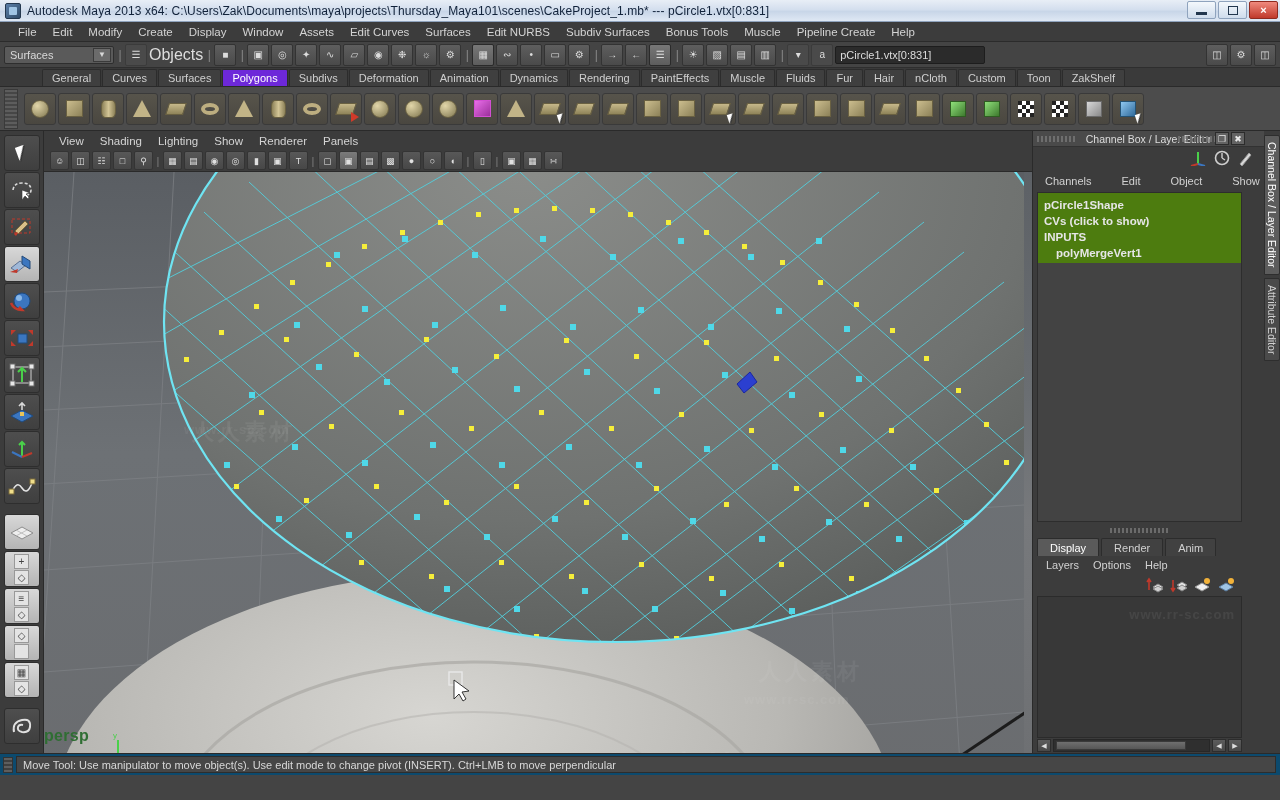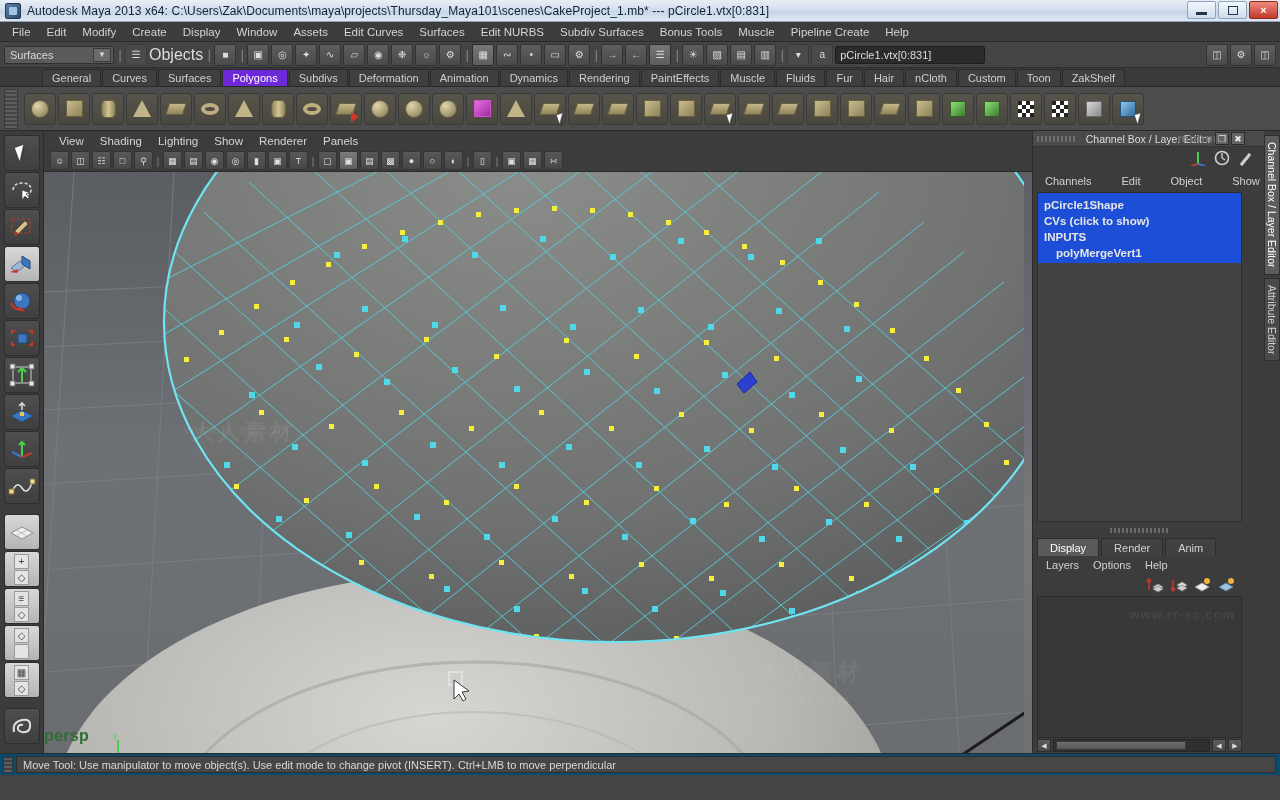--- a/index.html
+++ b/index.html
@@ -39,21 +39,21 @@
     display:flex;align-items:center;justify-content:center;
     font-size:11px;color:#22364d;
   }
   .winbtn.close{ background:linear-gradient(to bottom,#f08a7e,#c0392b); border-color:#8f2a20; color:#fff; font-weight:bold;}
   .winbtn .min-glyph{ display:block;width:11px;height:3px;background:#22364d;margin-top:6px;}
   .winbtn .max-glyph{ display:block;width:10px;height:9px;border:1px solid #22364d;}
 
   
   #menubar {
     height:20px; background:#3c3c3c; display:flex; align-items:center;
-    border-bottom:1px solid #2b2b2b; padding-left:4px;
+    border-bottom:1px solid #2b2b2b; padding-left:10px;
   }
   #menubar .menu-item{
     padding:2px 8px; font-size:11.5px; color:#d4d4d4; white-space:nowrap; cursor:default;
   }
 
   
   #statusline{
     height:26px; background:#444; display:flex; align-items:center;
     border-bottom:1px solid #2e2e2e; padding:0 4px; gap:2px;
   }
@@ -191,21 +191,21 @@
   #cb-title .dots{position:absolute;left:4px;top:5px;width:38px;height:6px;
      background:repeating-linear-gradient(to right,#6e6e6e 0 2px,transparent 2px 4px);}
   #cb-title .dots2{position:absolute;left:auto;right:48px;top:5px;width:38px;height:6px;
      background:repeating-linear-gradient(to right,#6e6e6e 0 2px,transparent 2px 4px);}
   .tinybtn{width:14px;height:13px;border:1px solid #2c2c2c;background:#636363;color:#e8e8e8;
      font-size:9px;display:flex;align-items:center;justify-content:center;}
   #cb-iconrow{height:24px;background:#3c3c3c;display:flex;align-items:center;justify-content:flex-end;gap:8px;padding-right:10px;}
   #cb-menurow{height:19px;display:flex;align-items:center;gap:18px;padding-left:6px;background:#3c3c3c;}
   #cb-menurow .m{padding:1px 6px;font-size:11px;color:#d2d2d2;}
   #cb-list{
-    margin:2px 22px 0 4px;background:#1d4ed8;border:1px solid #2d2d2d;
+    margin:2px 22px 0 4px;background:#4d7c0f;border:1px solid #2d2d2d;
     height:330px;padding:4px 6px;color:#e6e6e6;font-size:11.5px;font-weight:bold;line-height:16px;
     position:relative;
   }
   #cb-list .sub{padding-left:12px;}
   #cb-list .empty{background:#434343;position:absolute;left:0;right:0;top:70px;bottom:0;}
   #cb-grip{height:12px;margin:2px 22px 0 4px;background:#3c3c3c;display:flex;align-items:center;justify-content:center;}
   #cb-grip .g{width:60px;height:5px;background:repeating-linear-gradient(to right,#6b6b6b 0 2px,transparent 2px 4px);}
 
   
   #layereditor{flex:1;display:flex;flex-direction:column;margin:0 22px 0 4px;}

